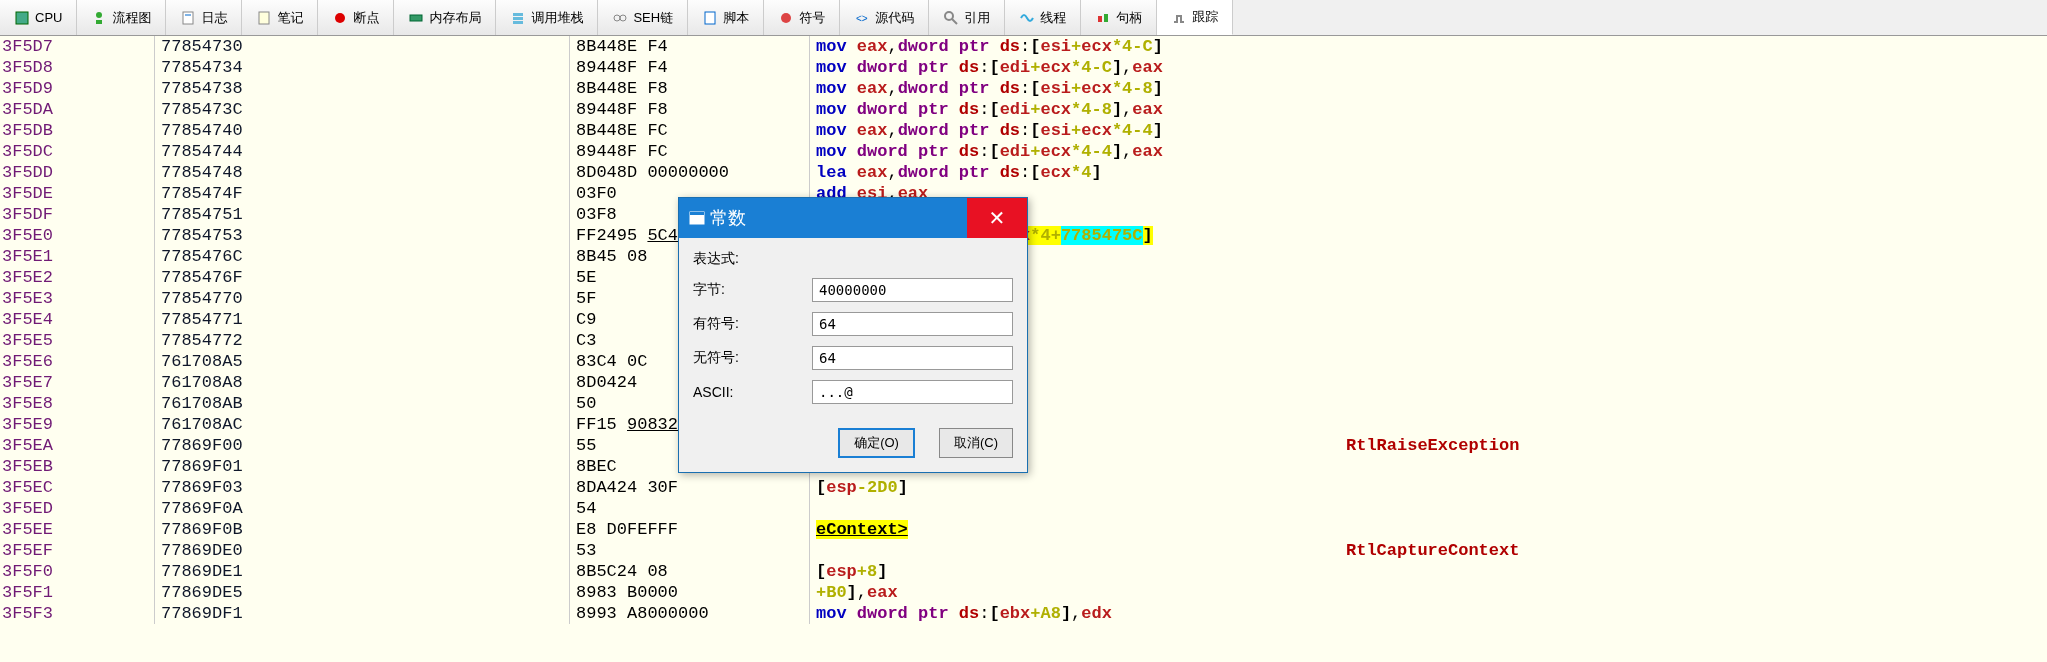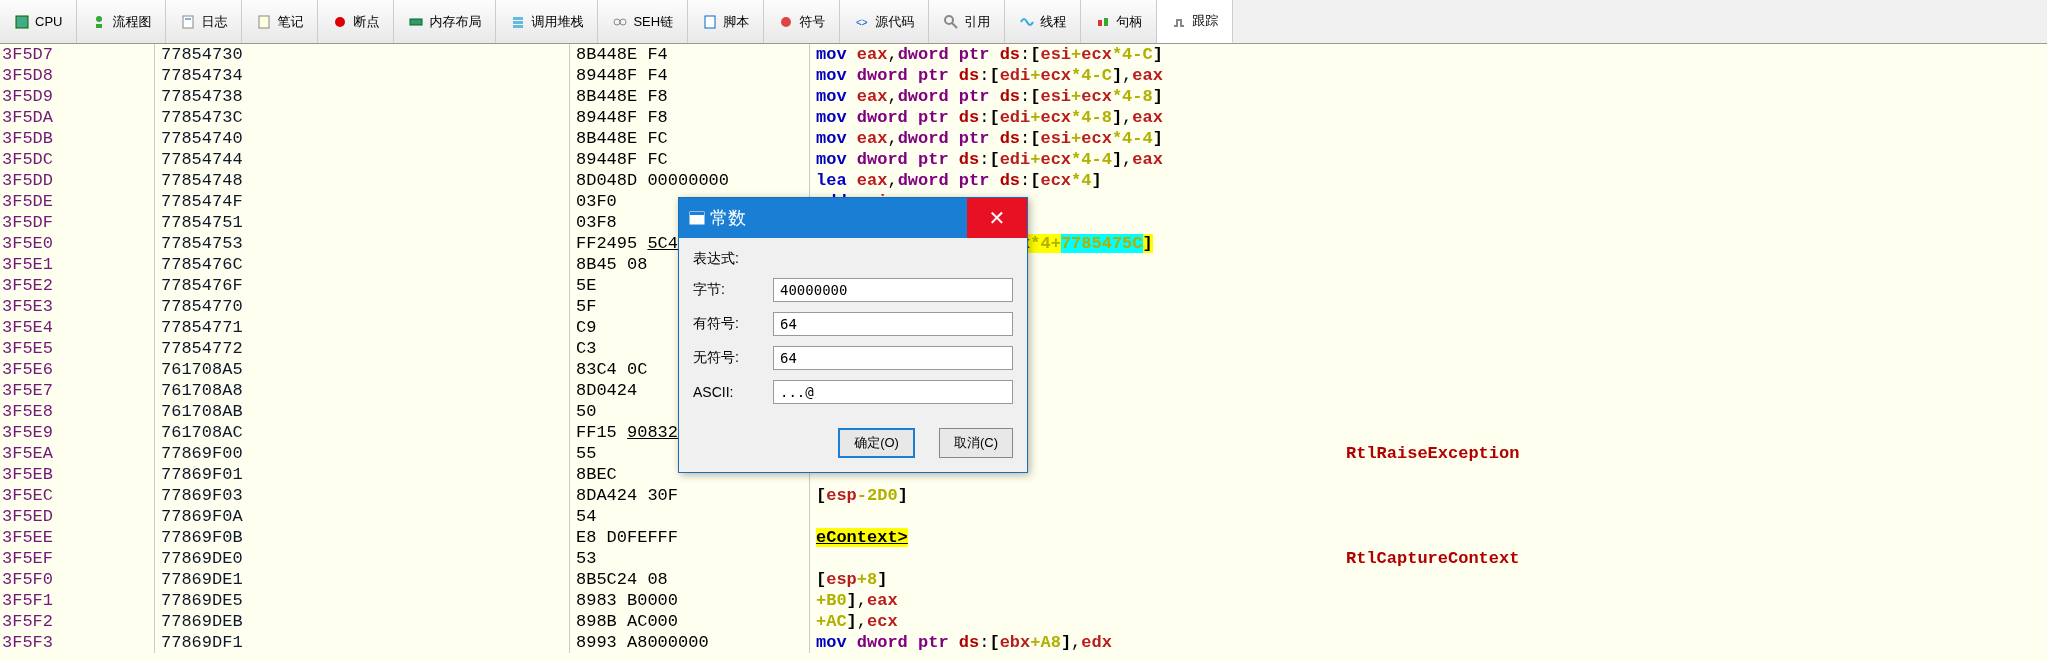--- a/index.html
+++ b/index.html
@@ -9,21 +9,21 @@
   background: #fffff0;
   overflow: hidden;
   width: 2047px;
   height: 662px;
   position: relative;
 }
 .toolbar {
   display: flex;
   background: #f0f0f0;
   border-bottom: 1px solid #999;
-  height: 44px;
+  height: 36px;
   font-family: "Microsoft YaHei", sans-serif;
   font-size: 13px;
 }
 .tab {
   display: flex;
   align-items: center;
   padding: 0 14px;
   border-right: 1px solid #ccc;
   cursor: pointer;
   gap: 5px;
@@ -82,21 +82,21 @@
   width: 60px; height: 40px;
   background: #e81123;
   color: #fff;
   display: flex;
   align-items: center;
   justify-content: center;
   font-size: 20px;
   cursor: pointer;
 }
 .dlg-body { padding: 12px 14px 6px 14px; }
-.dlg-row { display: flex; align-items: center; margin-bottom: 10px; }
+.dlg-row { display: flex; align-items: center; margin-bottom: 10px; gap: 39px; }
 .dlg-label { width: 80px; font-size: 14px; }
 .dlg-input {
   flex: 1;
   border: 1px solid #999;
   padding: 3px 6px;
   font-family: "Consolas", monospace;
   font-size: 14px;
   background: #fff;
 }
 .dlg-input.focus { border: 1px solid #0078d7; outline: 1px solid #0078d7; }
@@ -394,27 +394,20 @@
       <div class="c2">77869DE1</div>
       <div class="c3">8B5C24 08</div>
       <div class="c4"><span class="br">[</span><span class="reg">esp</span><span class="op">+</span><span class="num">8</span><span class="br">]</span></div>
       <div class="c5"></div>
     </div>
     <div class="row">
       <div class="c1">3F5F1</div>
       <div class="c2">77869DE5</div>
       <div class="c3">8983 B0000</div>
       <div class="c4"><span class="op">+</span><span class="num">B0</span><span class="br">]</span>,<span class="reg">eax</span></div>
-      <div class="c5"></div>
-    </div>
-    <div class="row">
-      <div class="c1">3F5F2</div>
-      <div class="c2">77869DEB</div>
-      <div class="c3">898B AC000</div>
-      <div class="c4"><span class="op">+</span><span class="num">AC</span><span class="br">]</span>,<span class="reg">ecx</span></div>
       <div class="c5"></div>
     </div>
     <div class="row">
       <div class="c1">3F5F3</div>
       <div class="c2">77869DF1</div>
       <div class="c3">8993 A8000000</div>
       <div class="c4"><span class="mn">mov </span><span class="ptr">dword ptr </span><span class="dsred">ds</span>:<span class="br">[</span><span class="reg">ebx</span><span class="op">+</span><span class="num">A8</span><span class="br">]</span>,<span class="reg">edx</span></div>
       <div class="c5"></div>
     </div>
   </div>

